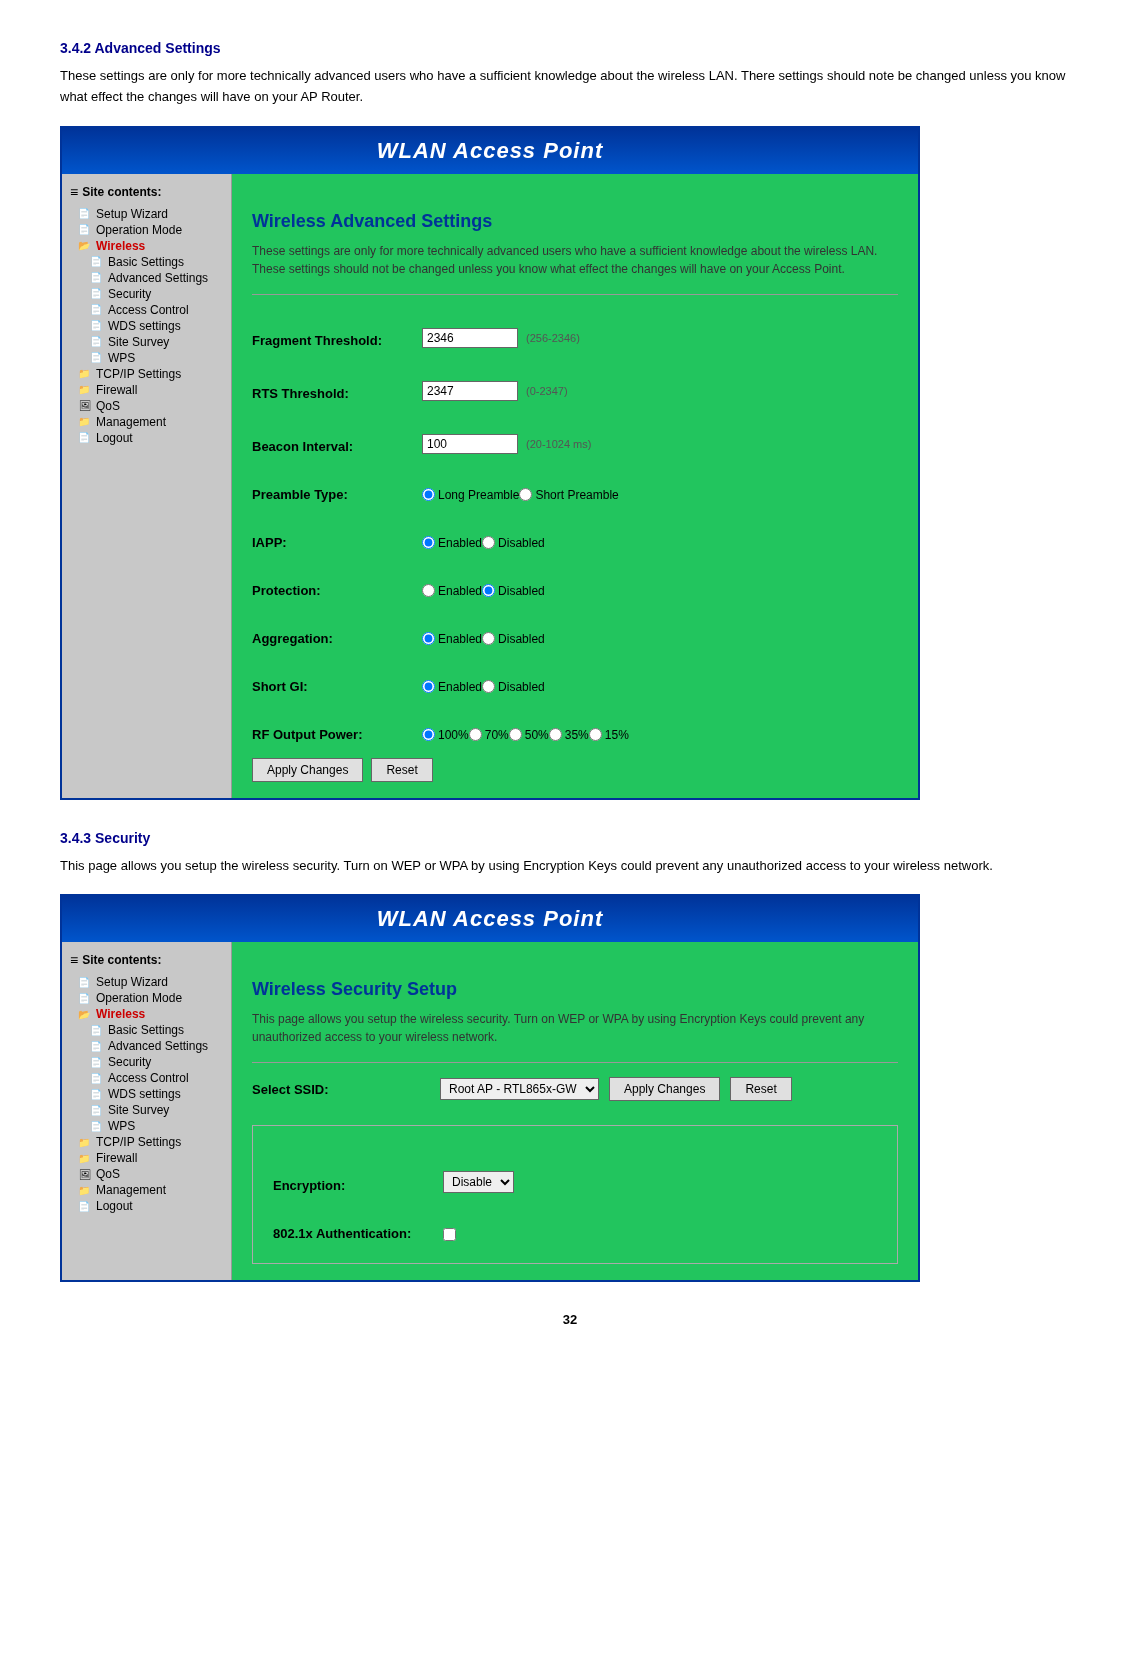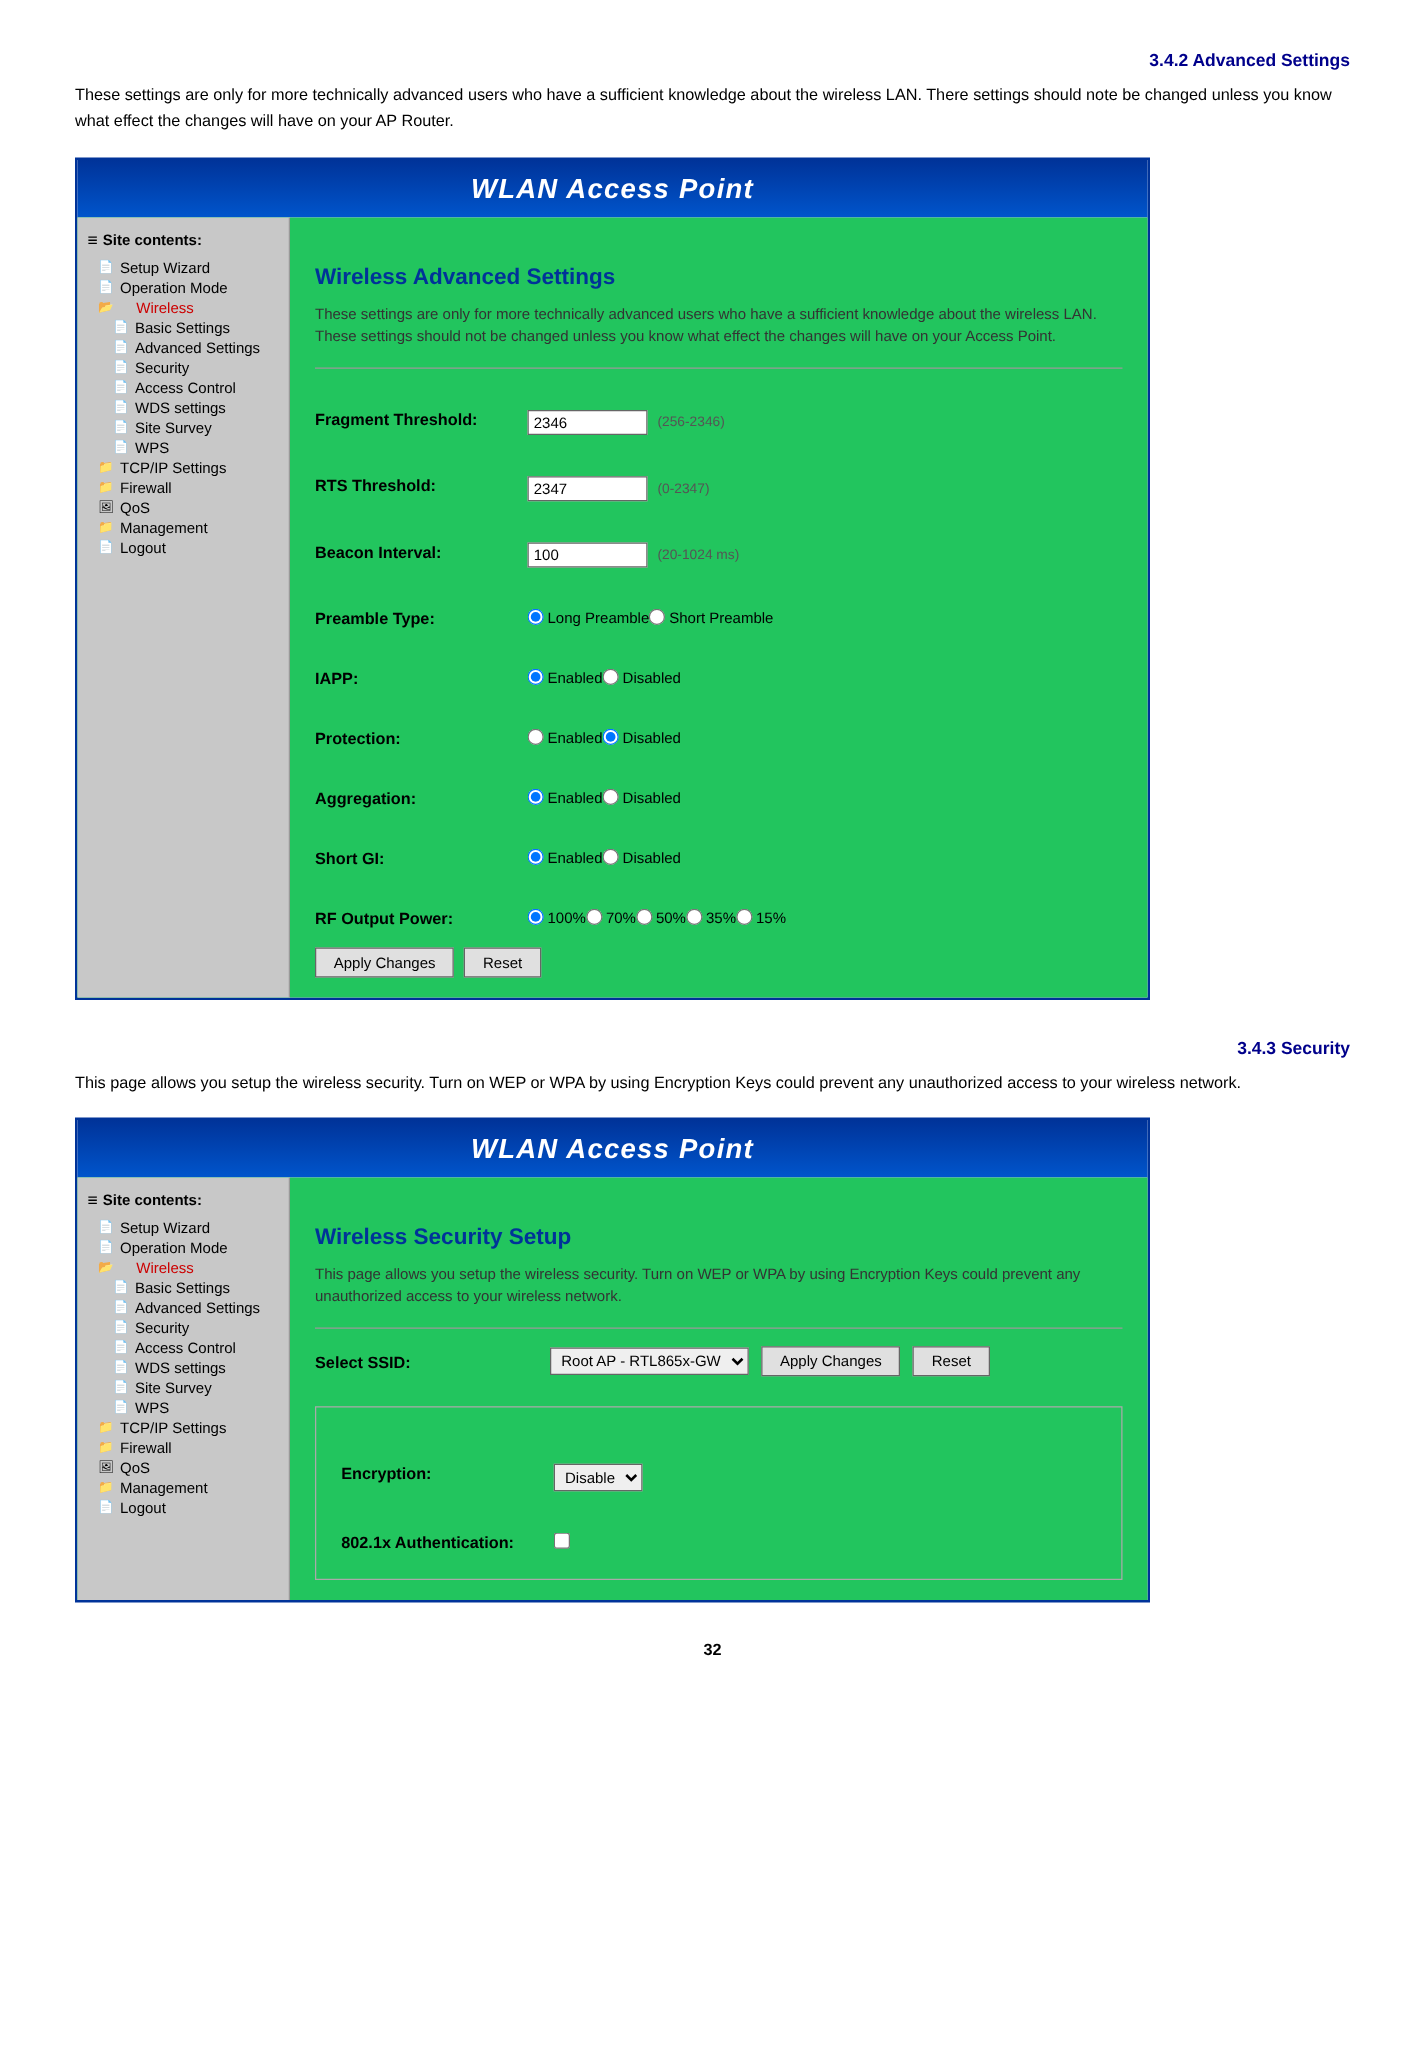--- a/index.html
+++ b/index.html
@@ -11,21 +11,20 @@
       width: 1140px;
       min-height: 1654px;
       padding: 40px 60px;
     }
 
     .section-heading {
       color: #00008B;
       font-weight: bold;
       font-size: 14px;
       margin-bottom: 10px;
-      text-align: right;
     }
 
     .section-desc {
       font-size: 13px;
       line-height: 1.6;
       margin-bottom: 18px;
     }
 
     .wlan-box {
       border: 2px solid #003399;
@@ -94,21 +93,21 @@
       justify-content: center;
       font-size: 10px;
       flex-shrink: 0;
     }
 
     .doc-icon::before { content: "📄"; font-size: 10px; }
     .folder-icon::before { content: "📁"; font-size: 10px; }
     .folder-open-icon::before { content: "📂"; font-size: 10px; }
     .img-icon::before { content: "🖼"; font-size: 10px; }
 
-    .sidebar-item.active { color: #cc0000; font-weight: normal; gap: 13px; }
+    .sidebar-item.active { color: #cc0000; font-weight: bold; }
     .sidebar-item.sub { margin-left: 12px; }
 
     .content-area {
       flex: 1;
       padding: 16px 20px;
     }
 
     .content-title {
       color: #003399;
       font-size: 18px;
@@ -125,21 +124,21 @@
     }
 
     .divider {
       border: none;
       border-top: 1px solid #999;
       margin-bottom: 14px;
     }
 
     .form-row {
       display: flex;
-      align-items: flex-start;
+      align-items: flex-end;
       margin-bottom: 10px;
       margin-top: 33px;
     }
 
     .form-label {
       font-weight: bold;
       font-size: 13px;
       width: 170px;
       min-width: 170px;
     }

